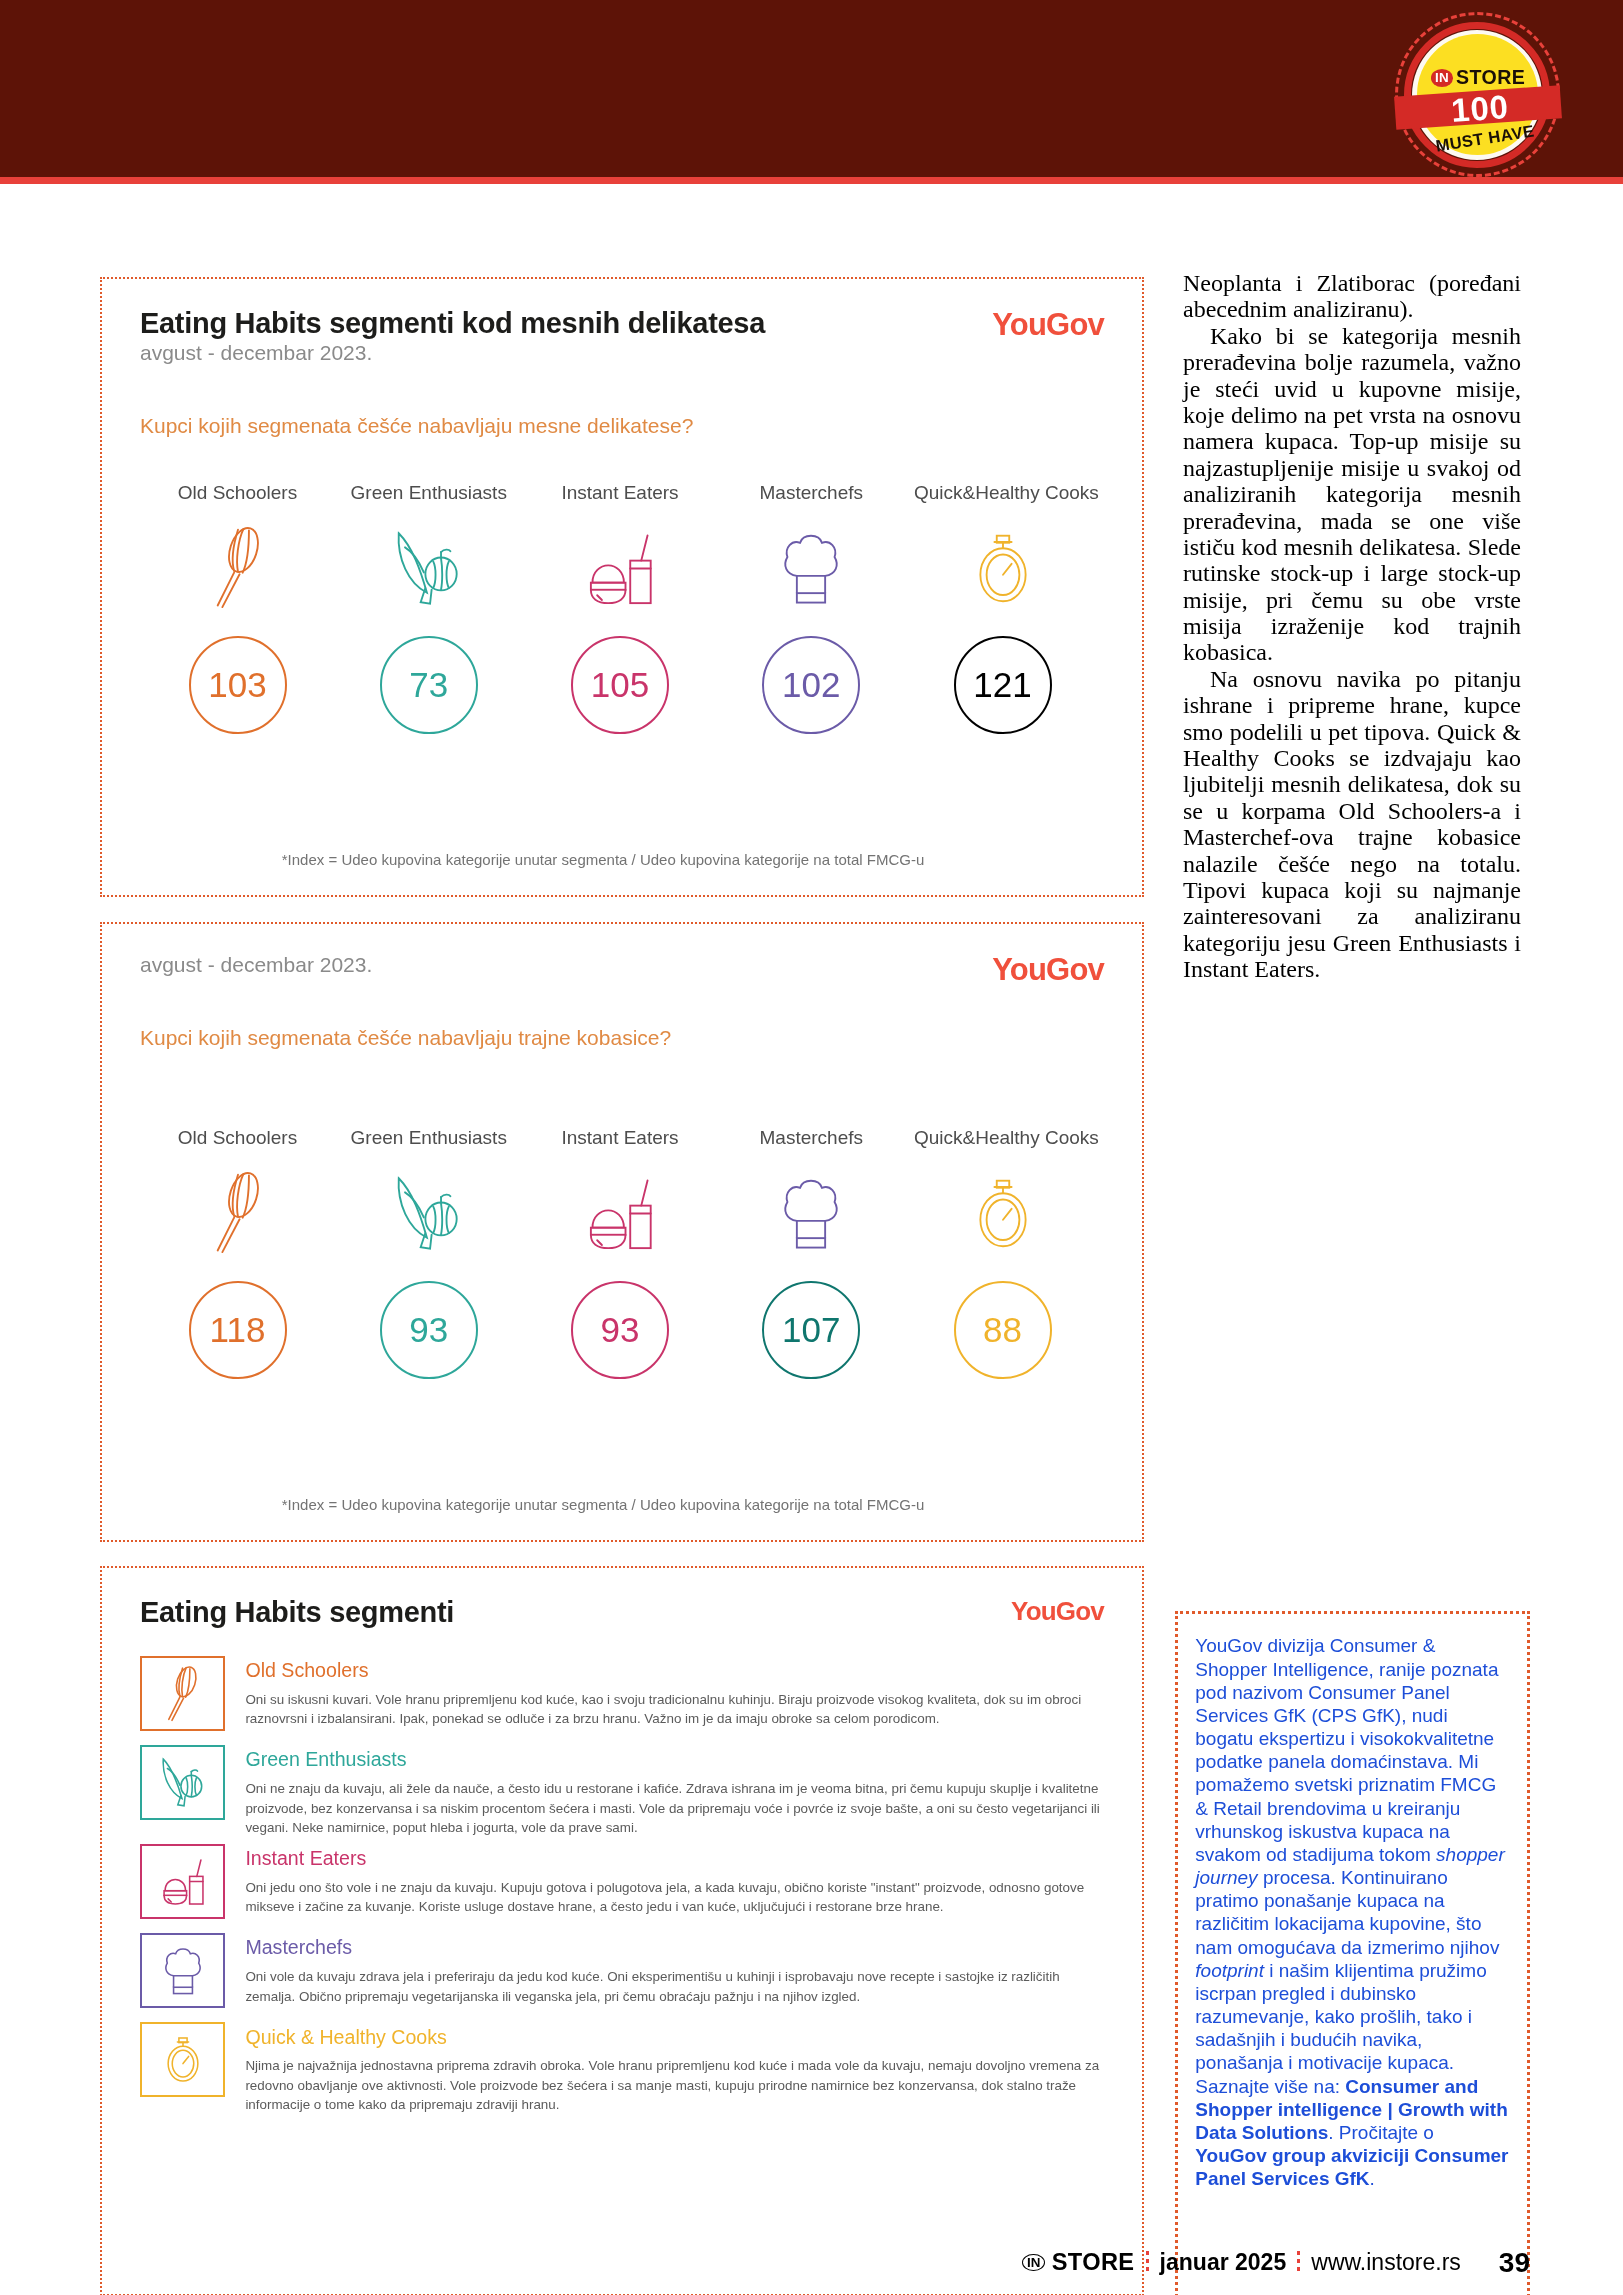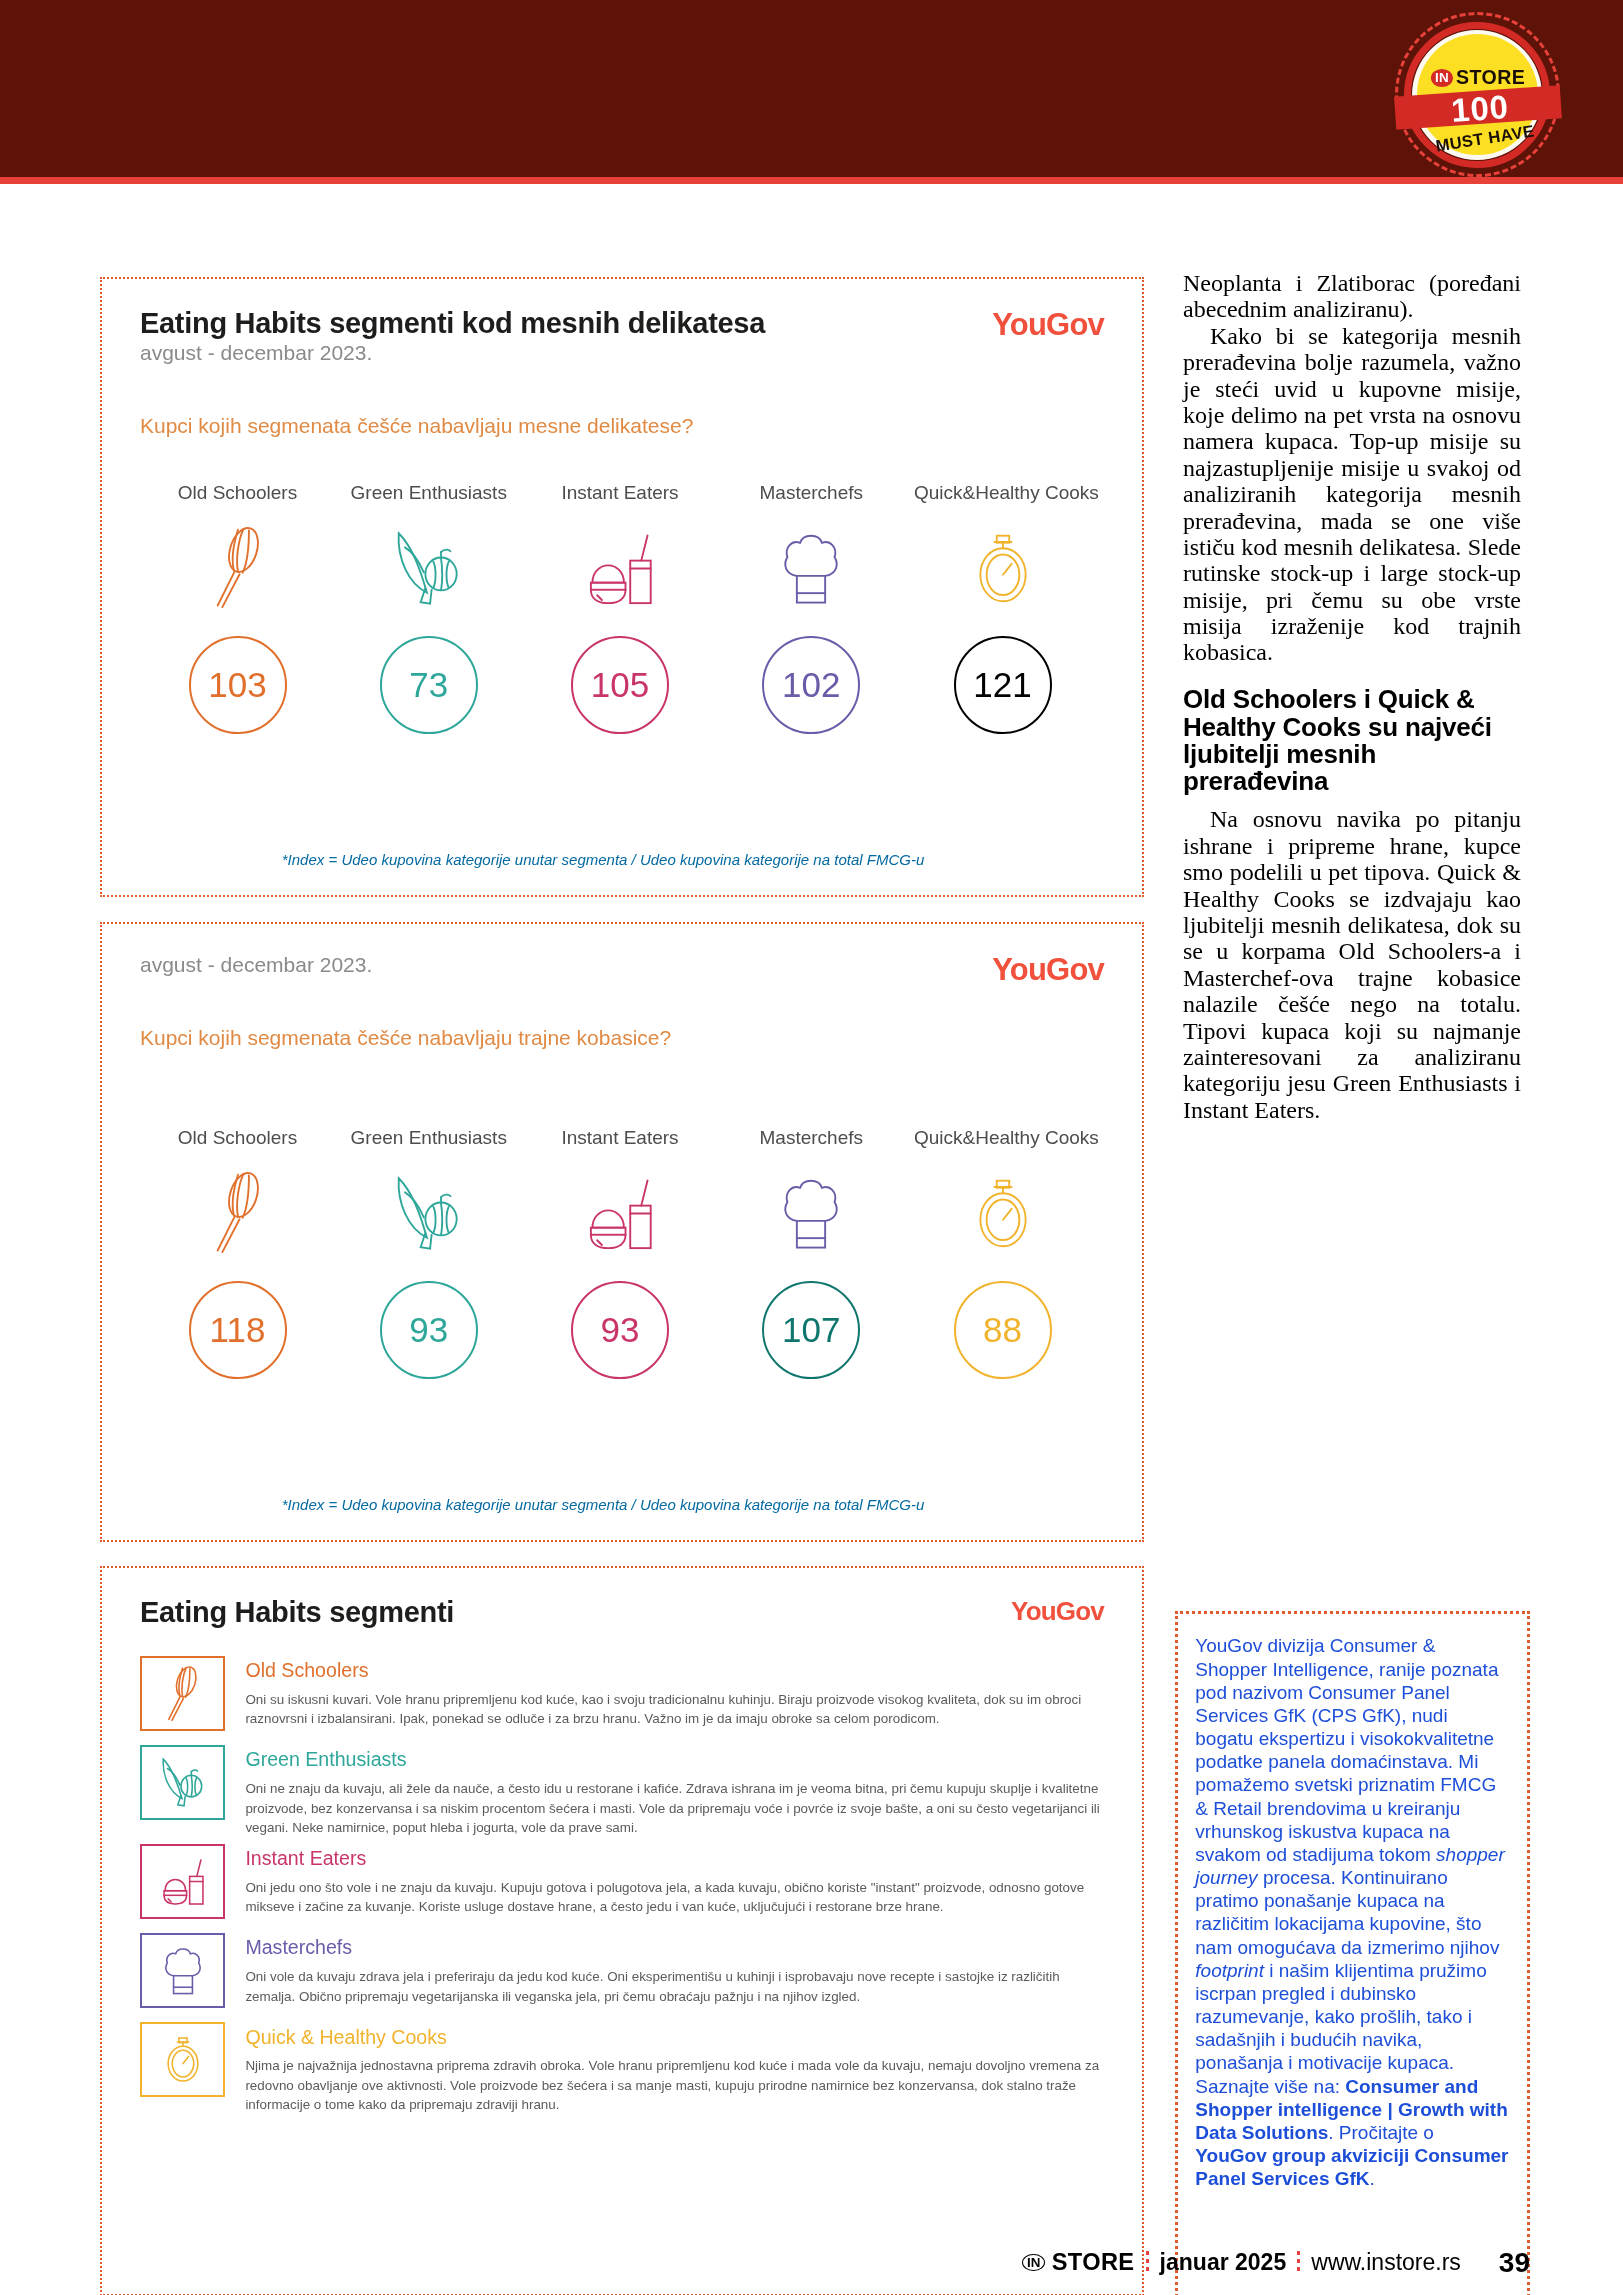--- a/index.html
+++ b/index.html
@@ -211,23 +211,22 @@
     justify-content: center;
     font-family: "Liberation Sans", sans-serif;
     font-size: 35px;
   }
   .ib-foot {
     position: absolute;
     left: 0; right: 38px;
     bottom: 27px;
     text-align: center;
     font-family: "Liberation Sans", sans-serif;
-    font-style: italic;
     font-size: 15px;
-    color: #0369a1;
+    color: #737373;
   }
 
   
   .desc-list {
     position: absolute;
     left: 38px;
     top: 88px;
     right: 38px;
   }
   .desc-row {
@@ -709,21 +708,20 @@
           </div>
         </div>
 
       </div>
     </div>
   </div>
 
   <div class="right-col">
     <div class="rc-lead">Neoplanta i Zlatiborac (poređani abecednim analiziranu).</div>
     <div class="rc-para">Kako bi se kategorija mesnih prerađevina bolje razumela, važno je steći uvid u kupovne misije, koje delimo na pet vrsta na osnovu namera kupaca. Top-up misije su najzastupljenije misije u svakoj od analiziranih kategorija mesnih prerađevina, mada se one više ističu kod mesnih delikatesa. Slede rutinske stock-up i large stock-up misije, pri čemu su obe vrste misija izraženije kod trajnih kobasica.</div>
-    <div class="rc-head">Old Schoolers i Quick &amp; Healthy Cooks su najveći ljubitelji mesnih prerađevina</div>
     <div class="rc-para">Na osnovu navika po pitanju ishrane i pripreme hrane, kupce smo podelili u pet tipova. Quick &amp; Healthy Cooks se izdvajaju kao ljubitelji mesnih delikatesa, dok su se u korpama Old Schoolers-a i Masterchef-ova trajne kobasice nalazile češće nego na totalu. Tipovi kupaca koji su najmanje zainteresovani za analiziranu kategoriju jesu Green Enthusiasts i Instant Eaters.</div>
   </div>
 
   <div class="sidebox">
     <div class="sb-text"><span>YouGov divizija Consumer &amp; Shopper Intelligence, ranije poznata pod nazivom Consumer Panel Services GfK (CPS GfK), nudi bogatu ekspertizu i visokokvalitetne podatke panela domaćinstava. Mi pomažemo svetski priznatim FMCG &amp; Retail brendovima u kreiranju vrhunskog iskustva kupaca na svakom od stadijuma tokom </span><i>shopper journey</i><span> procesa. Kontinuirano pratimo ponašanje kupaca na različitim lokacijama kupovine, što nam omogućava da izmerimo njihov </span><i>footprint</i><span> i našim klijentima pružimo iscrpan pregled i dubinsko razumevanje, kako prošlih, tako i sadašnjih i budućih navika, ponašanja i motivacije kupaca. Saznajte više na: </span><b>Consumer and Shopper intelligence | Growth with Data Solutions</b><span>. Pročitajte o </span><b>YouGov group akviziciji Consumer Panel Services GfK</b><span>.</span></div>
   </div>
 
   <div class="footer">
     <div class="footer-inner">
       <span class="f-in">IN</span>

